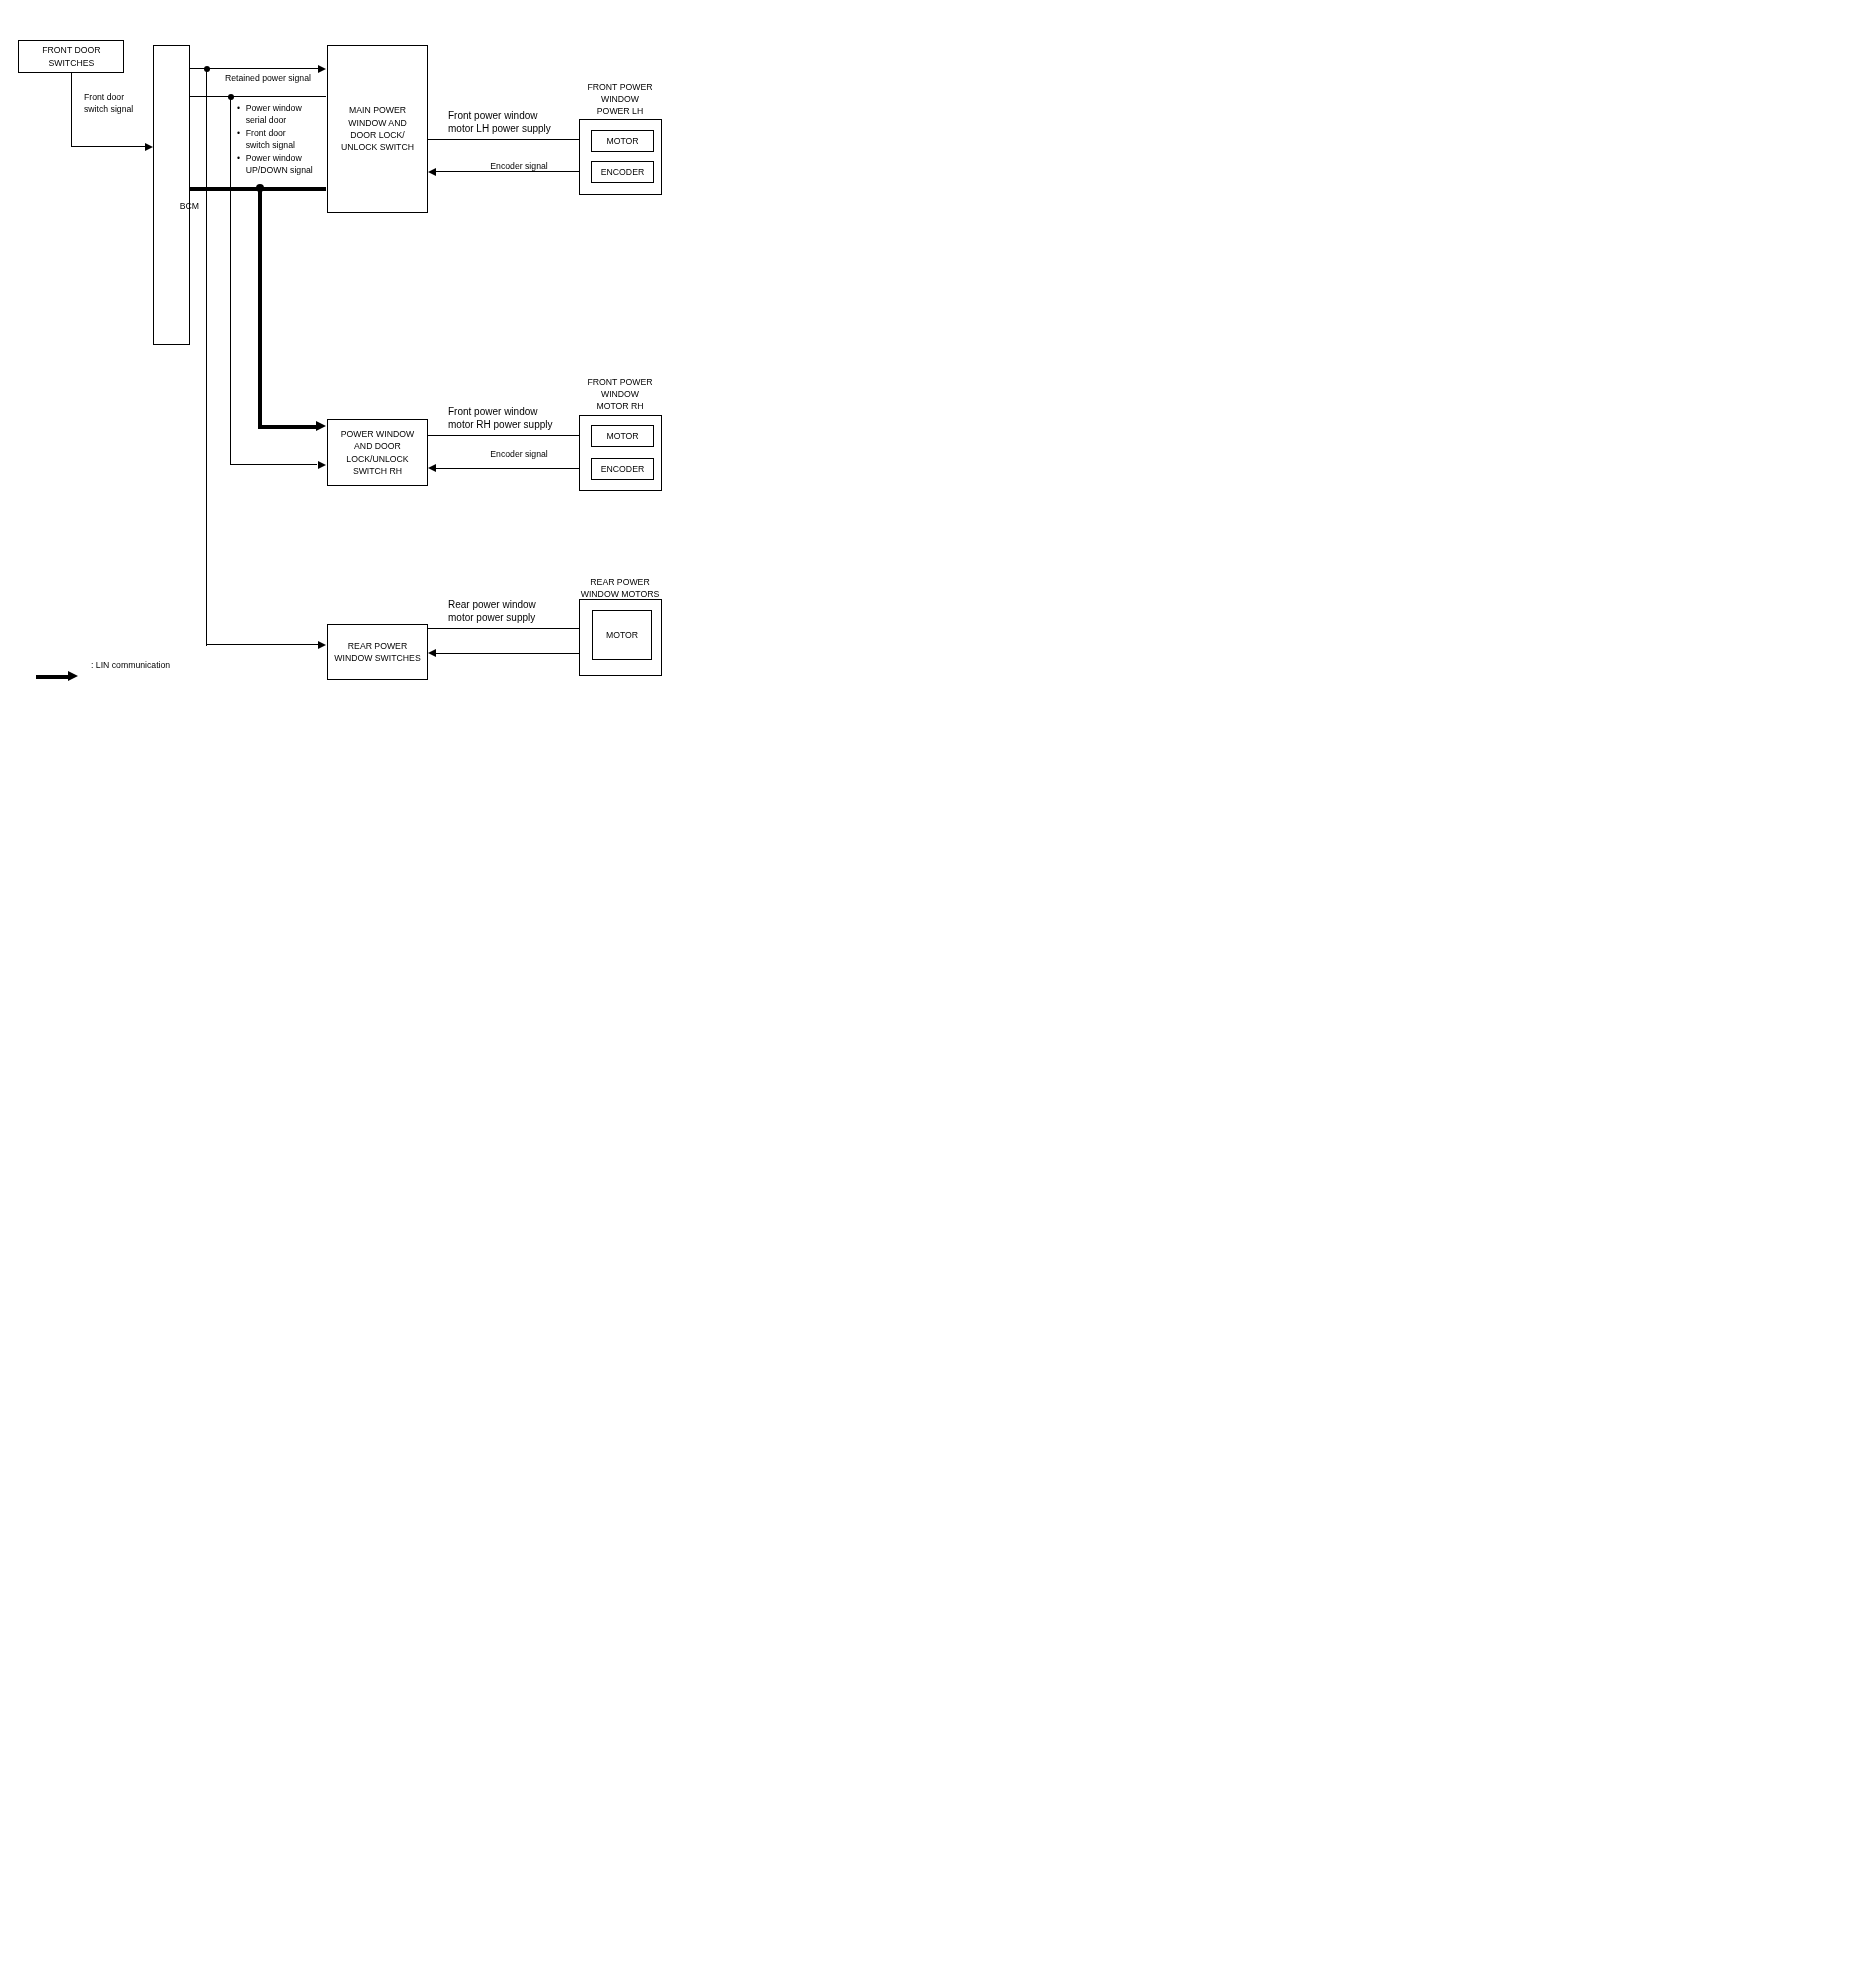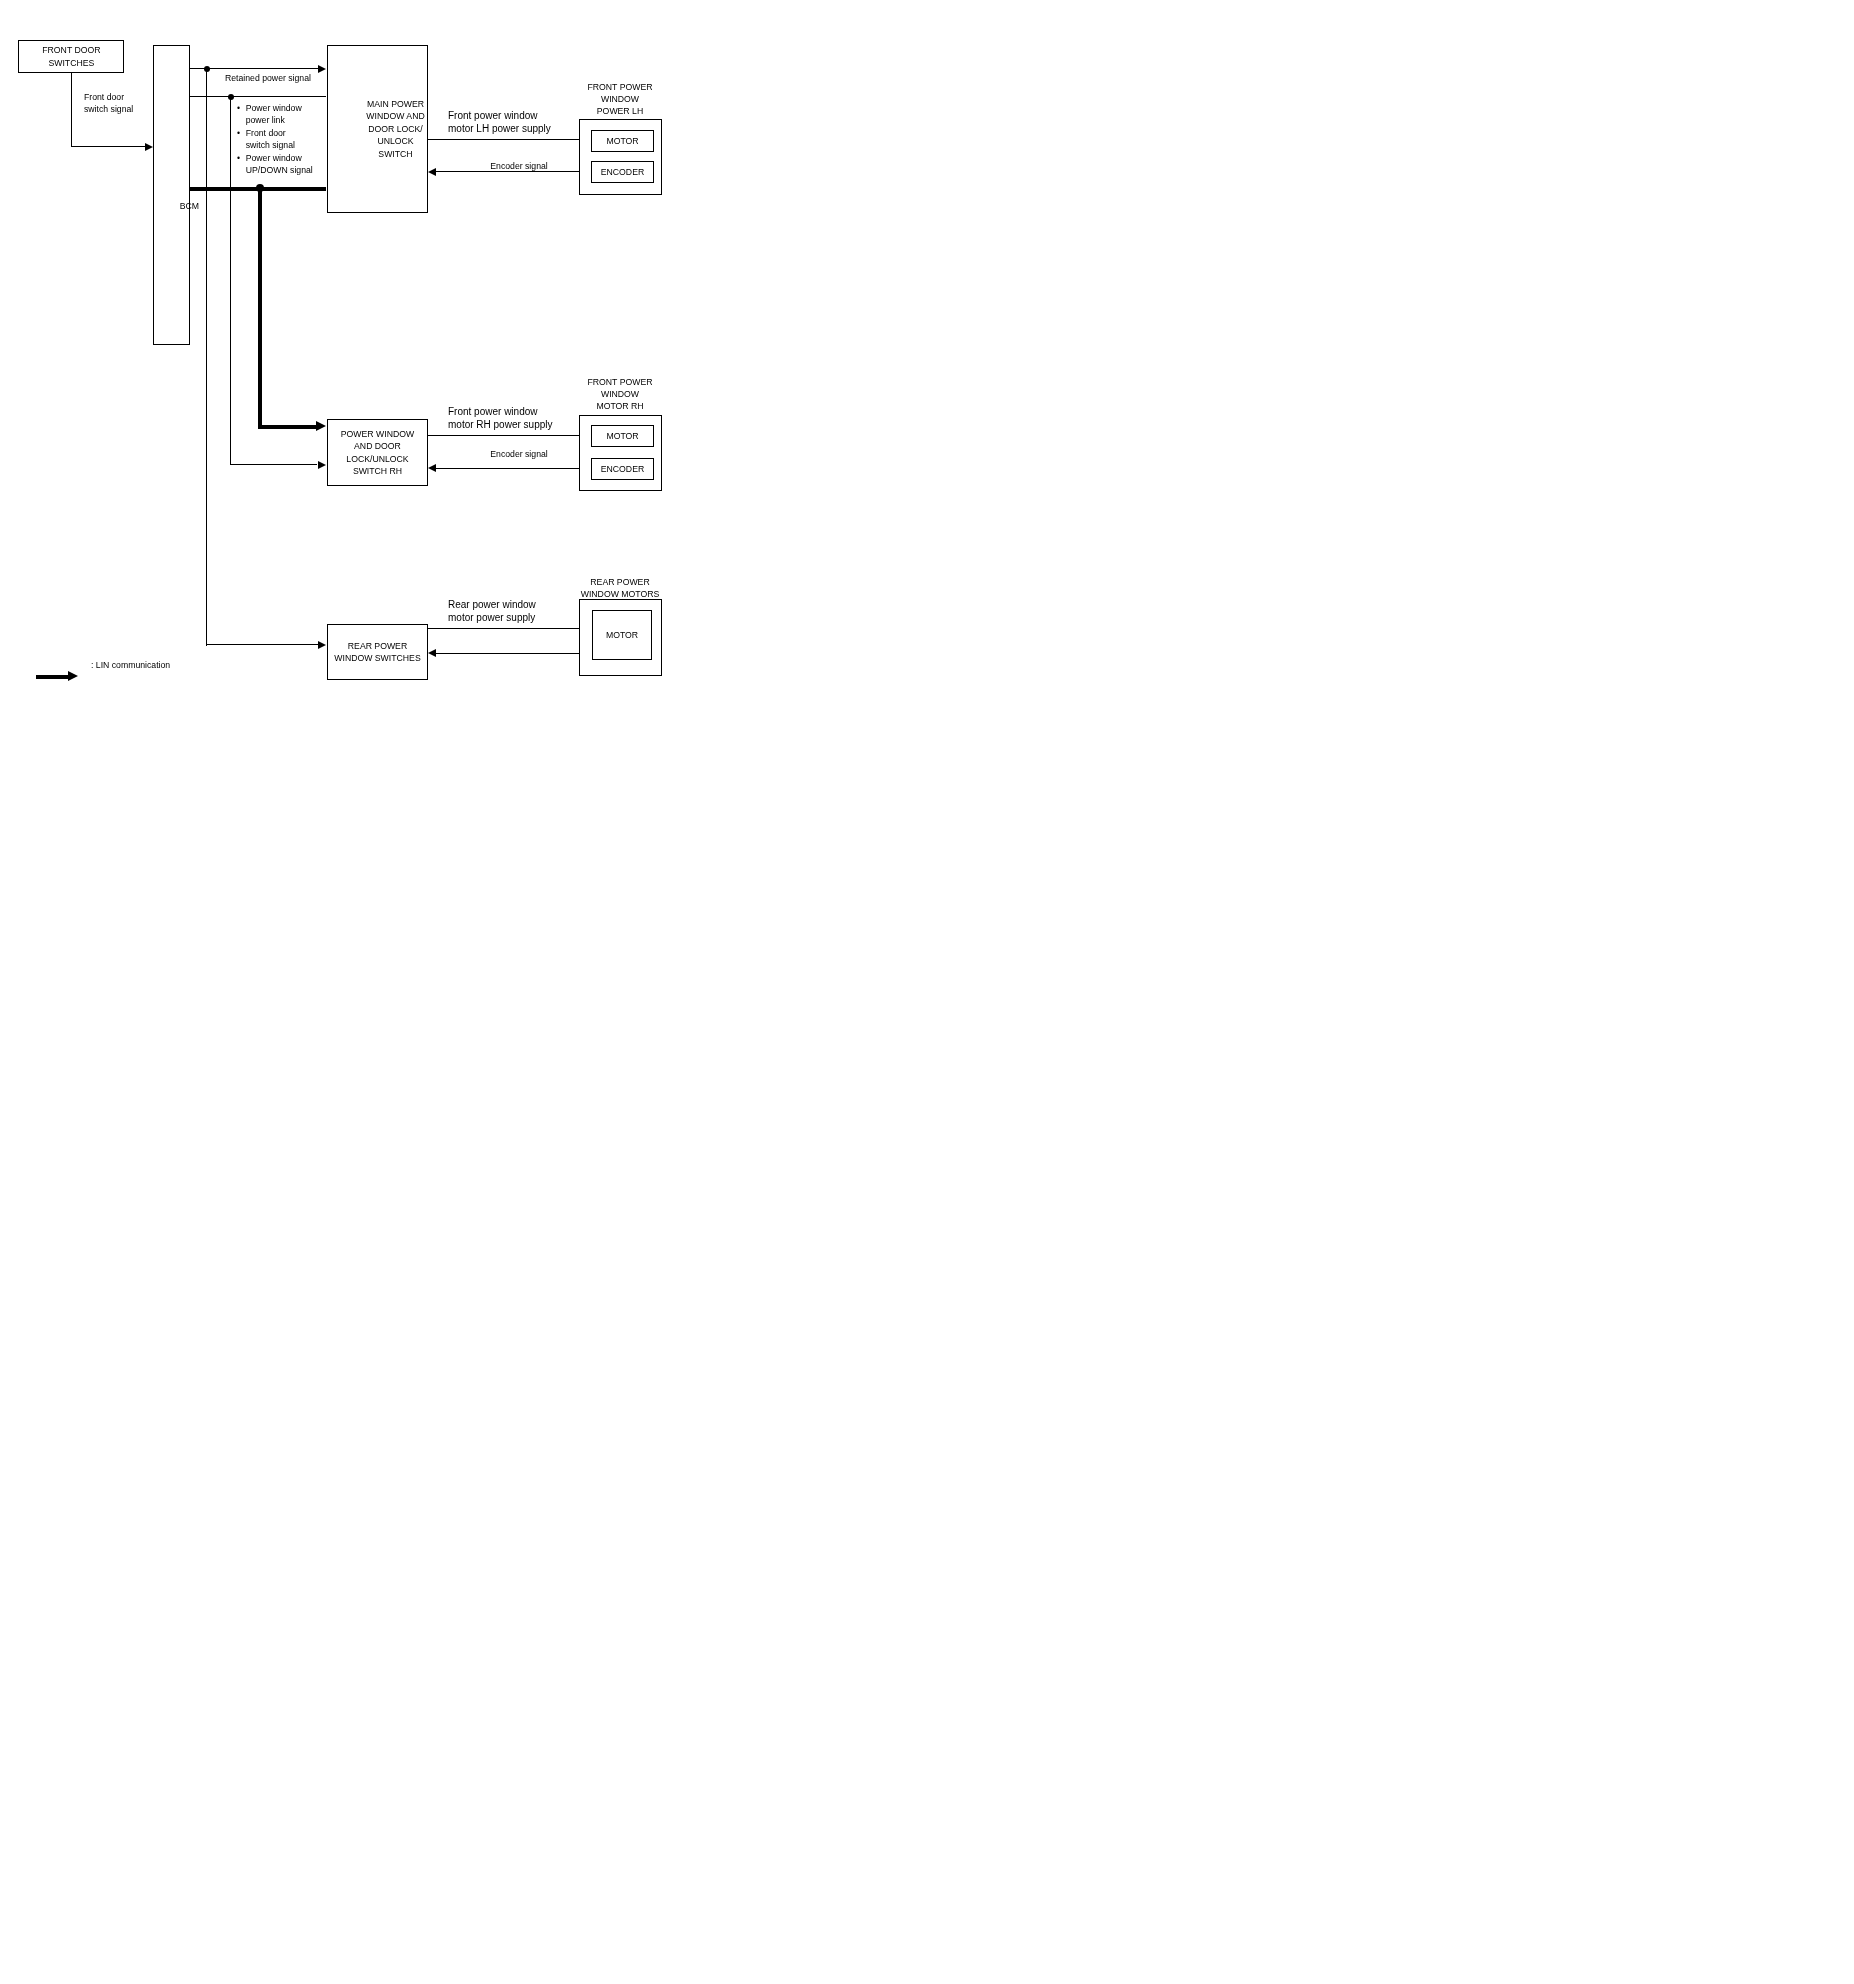--- a/index.html
+++ b/index.html
@@ -60,21 +60,21 @@
     <span>Retained power signal</span>
   </div>
 
   <div class="wire" style="left:190px;top:96px;width:136px;height:1.4px;"></div>
   <div class="dot" style="left:228px;top:94px;width:6.4px;height:6.4px;"></div>
 
   <div class="bullets">
     <div class="bitem">
       <span class="bmark">•</span>
       <span><span>Power window</span><br>
-      <span>power link</span></span>
+      <span>serial door</span></span>
     </div>
     <div class="bitem">
       <span class="bmark">•</span>
       <span><span>Front door</span><br>
       <span>switch signal</span></span>
     </div>
     <div class="bitem">
       <span class="bmark">•</span>
       <span><span>Power window</span><br>
       <span>UP/DOWN signal</span></span>
@@ -88,21 +88,21 @@
   <div class="arrRT" style="left:316px;top:421px;"></div>
 
   <div class="wire" style="left:206px;top:68px;width:1.4px;height:578px;"></div>
   <div class="wire" style="left:206px;top:644px;width:112px;height:1.4px;"></div>
   <div class="arrR" style="left:318px;top:641px;"></div>
 
   <div class="wire" style="left:230px;top:96px;width:1.4px;height:369px;"></div>
   <div class="wire" style="left:230px;top:464px;width:87px;height:1.4px;"></div>
   <div class="arrR" style="left:318px;top:461px;"></div>
 
-  <div class="box" style="left:327px;top:45px;width:101px;height:168px;padding-left:36px;">
+  <div class="box" style="left:327px;top:45px;width:101px;height:168px;">
     <span>MAIN POWER</span>
     <span>WINDOW AND</span>
     <span>DOOR LOCK/</span>
     <span>UNLOCK SWITCH</span>
   </div>
 
   <div class="lbl2" style="left:448px;top:109px;">
     <div>Front power window</div>
     <div>motor LH power supply</div>
   </div>

